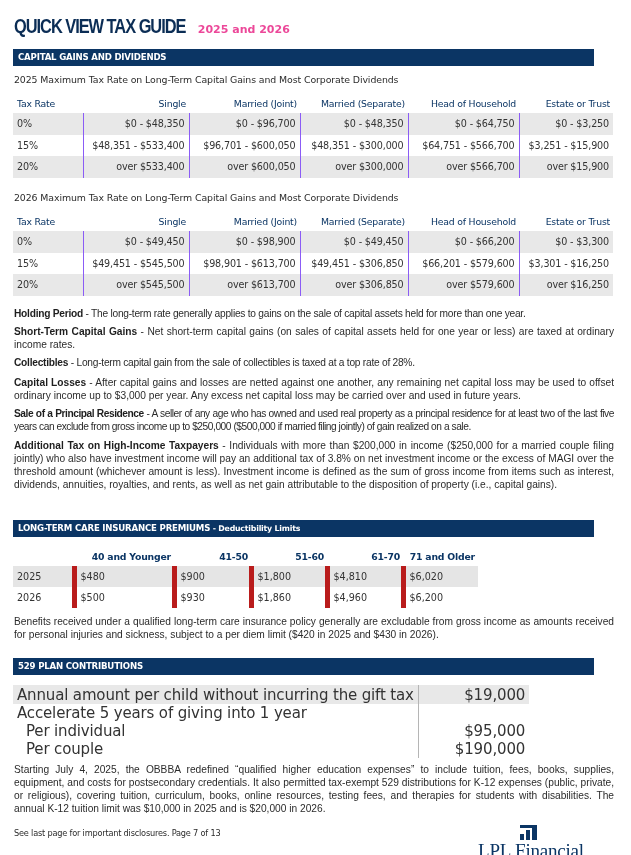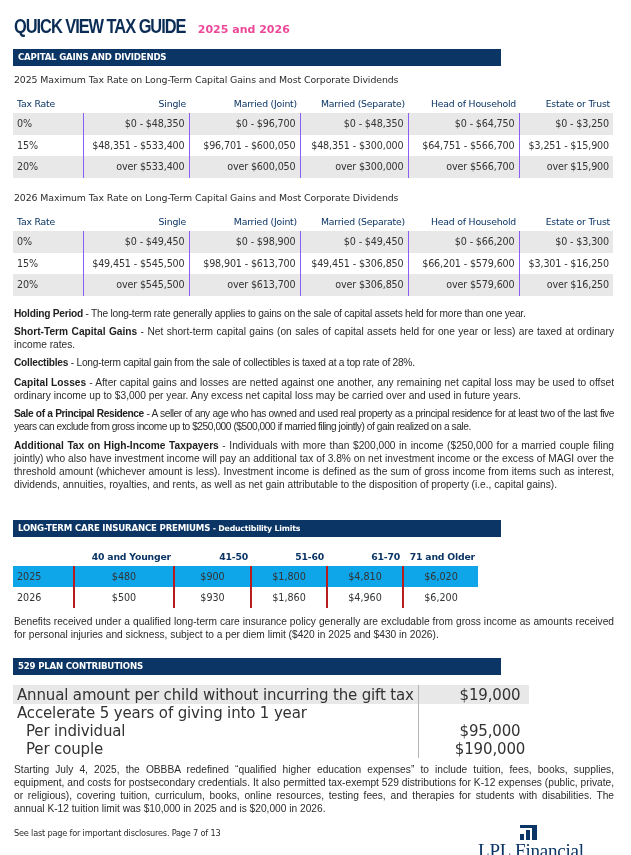--- a/index.html
+++ b/index.html
@@ -3,45 +3,45 @@
   <meta charset="utf-8">
   <style>
     * { box-sizing: border-box; margin: 0; padding: 0; }
     html, body { width: 631px; height: 855px; background: #ffffff; overflow: hidden; }
     body { font-family: "Liberation Sans", sans-serif; color: #2b2b2b; position: relative; }
 
     .title-row { position: absolute; left: 14px; top: 14px; height: 28px; display: flex; align-items: baseline; }
     .title-main { font-family: "Liberation Sans", sans-serif; font-weight: 700; font-size: 21px; color: #0b2d55; letter-spacing: -1.3px; transform: scaleX(0.78); transform-origin: left; display: inline-block; white-space: nowrap; }
     .title-sub { font-family: "DejaVu Sans", sans-serif; font-weight: 700; font-size: 11px; color: #ec4899; margin-left: -36px; text-align: center; }
 
-    .section-bar { position: absolute; left: 13px; width: 488px; height: 17px; background: #0b3564; color: #ffffff; font-family: "DejaVu Sans", sans-serif; font-weight: 700; font-size: 8.6px; line-height: 17px; padding-left: 5px; letter-spacing: -0.2px; white-space: nowrap; }
+    .section-bar { position: absolute; left: 13px; width: 581px; height: 17px; background: #0b3564; color: #ffffff; font-family: "DejaVu Sans", sans-serif; font-weight: 700; font-size: 8.6px; line-height: 17px; padding-left: 5px; letter-spacing: -0.2px; white-space: nowrap; }
     .section-bar .sub { font-size: 7.8px; }
 
     .table-title { position: absolute; left: 14px; font-family: "DejaVu Sans", sans-serif; font-size: 9.4px; color: #2b2b2b; letter-spacing: -0.1px; white-space: nowrap; }
 
     table.rates { position: absolute; left: 13px; width: 600px; border-collapse: collapse; font-family: "DejaVu Sans", sans-serif; font-size: 9.6px; }
     table.rates th { color: #0b3564; font-weight: 400; font-size: 9.3px; height: 19px; text-align: right; padding: 0 3px; white-space: nowrap; letter-spacing: -0.2px; }
     table.rates th:first-child { text-align: left; padding-left: 4px; }
     table.rates td { height: 21.5px; text-align: right; padding: 0 4px; border-left: 1px solid #8b5cf6; color: #333; white-space: nowrap; letter-spacing: -0.15px; }
     table.rates td:first-child { text-align: left; border-left: none; padding-left: 4px; }
     table.rates tr.shade td { background: #e8e8e8; }
 
     .para { position: absolute; left: 14px; width: 600px; font-family: "Liberation Sans", sans-serif; font-size: 10.2px; line-height: 13px; color: #2b2b2b; text-align: justify; }
     .para b { font-weight: 700; color: #1e1e1e; }
     .narrow { letter-spacing: -0.25px; }
 
     table.ltc { position: absolute; left: 13px; width: 465px; border-collapse: collapse; font-family: "DejaVu Sans", sans-serif; font-size: 9.6px; }
     table.ltc th { color: #0b3564; font-weight: 700; font-size: 9.3px; height: 19px; text-align: right; padding: 0 3px; white-space: nowrap; letter-spacing: -0.2px; }
-    table.ltc td { height: 21px; text-align: center; padding: 0 4px; border-left: 2px solid #b91c1c; color: #333; white-space: nowrap; }
+    table.ltc td { height: 21px; text-align: left; padding: 0 4px; border-left: 5px solid #b91c1c; color: #333; white-space: nowrap; }
     table.ltc td:first-child { text-align: left; border-left: none; padding-left: 4px; }
-    table.ltc tr.shade td { background: #0ea5e9; }
+    table.ltc tr.shade td { background: #e5e5e5; }
 
     table.plan { position: absolute; left: 13px; width: 364px; border-collapse: collapse; font-family: "DejaVu Sans", sans-serif; font-size: 15px; color: #333; }
     table.plan td { padding: 0 4px; white-space: nowrap; letter-spacing: -0.15px; }
-    table.plan td.val { text-align: center; border-left: 1px solid #b5b5b5; width: 80px; padding-left: 36px; }
+    table.plan td.val { text-align: right; border-left: 1px solid #b5b5b5; width: 80px; padding-left: 36px; }
     table.plan tr.shade td { background: #e8e8e8; }
     table.plan tr.r1 td { height: 19px; }
     table.plan tr.r2 td { height: 18px; }
     table.plan tr.r3 td, table.plan tr.r4 td { height: 15px; }
     table.plan td.indent { padding-left: 13px; }
 
     .footer-note { position: absolute; left: 14px; top: 828px; font-family: "DejaVu Sans", sans-serif; font-size: 8.2px; color: #2b2b2b; letter-spacing: -0.2px; }
     .logo { position: absolute; left: 478px; top: 823px; display: flex; align-items: center; flex-direction: column; }
     .logo-mark { width: 17px; height: 17px; position: relative; margin-right: 5px; }
     .logo-mark span { position: absolute; background: #0b3564; }

